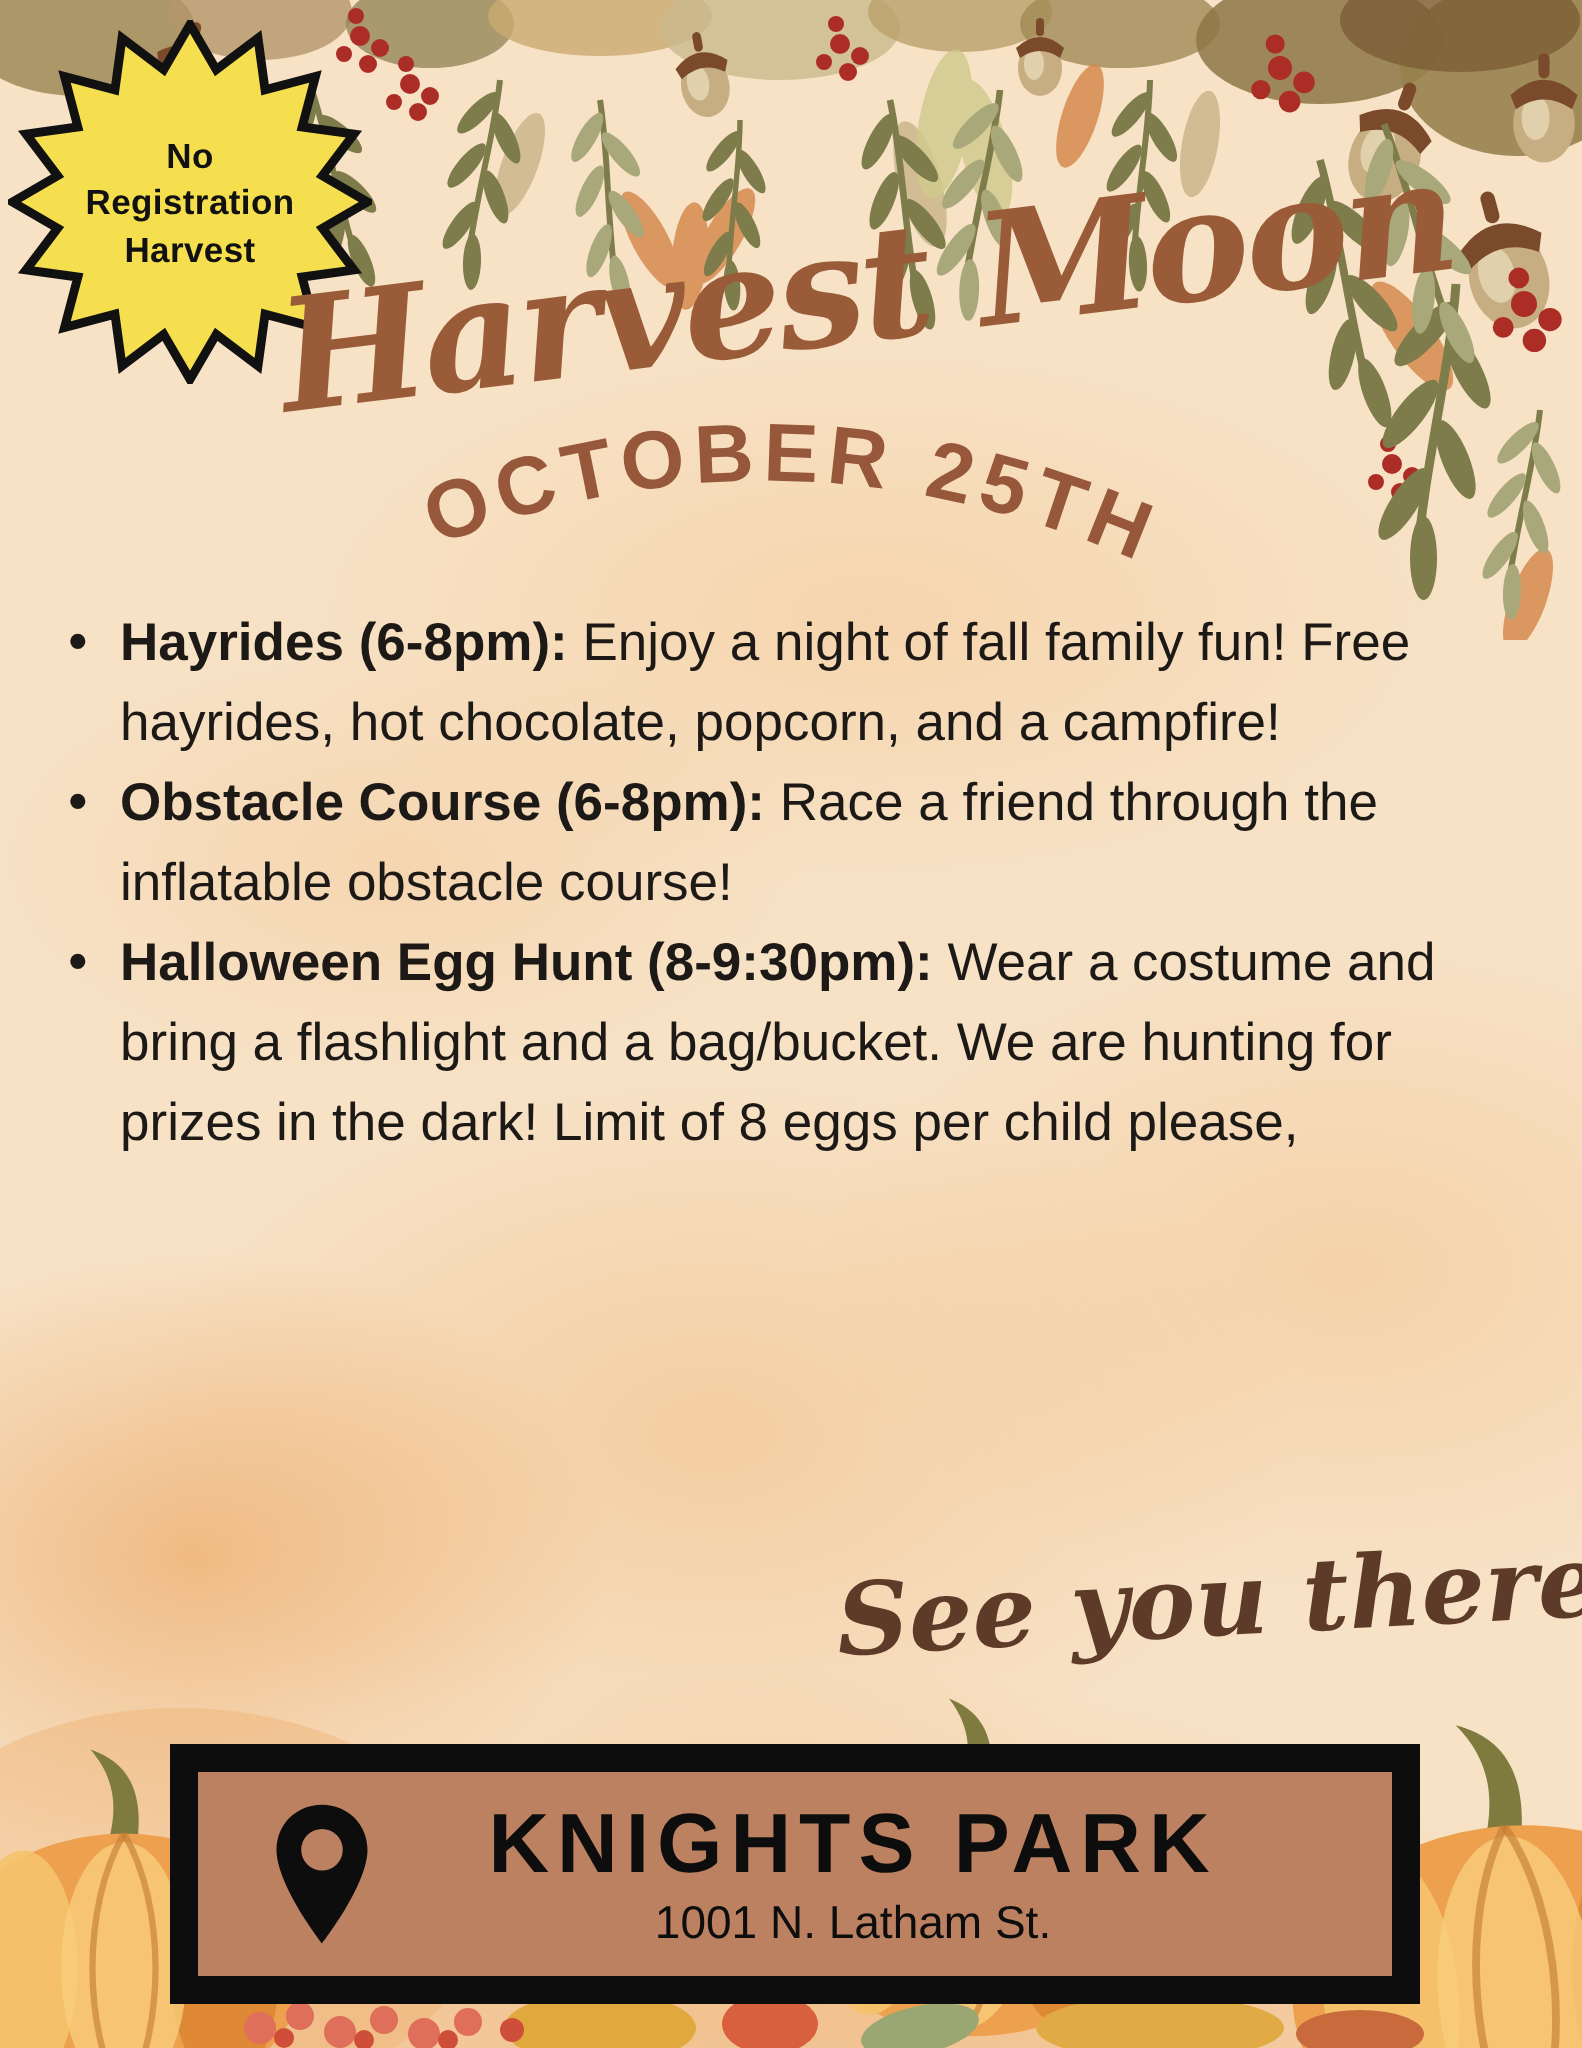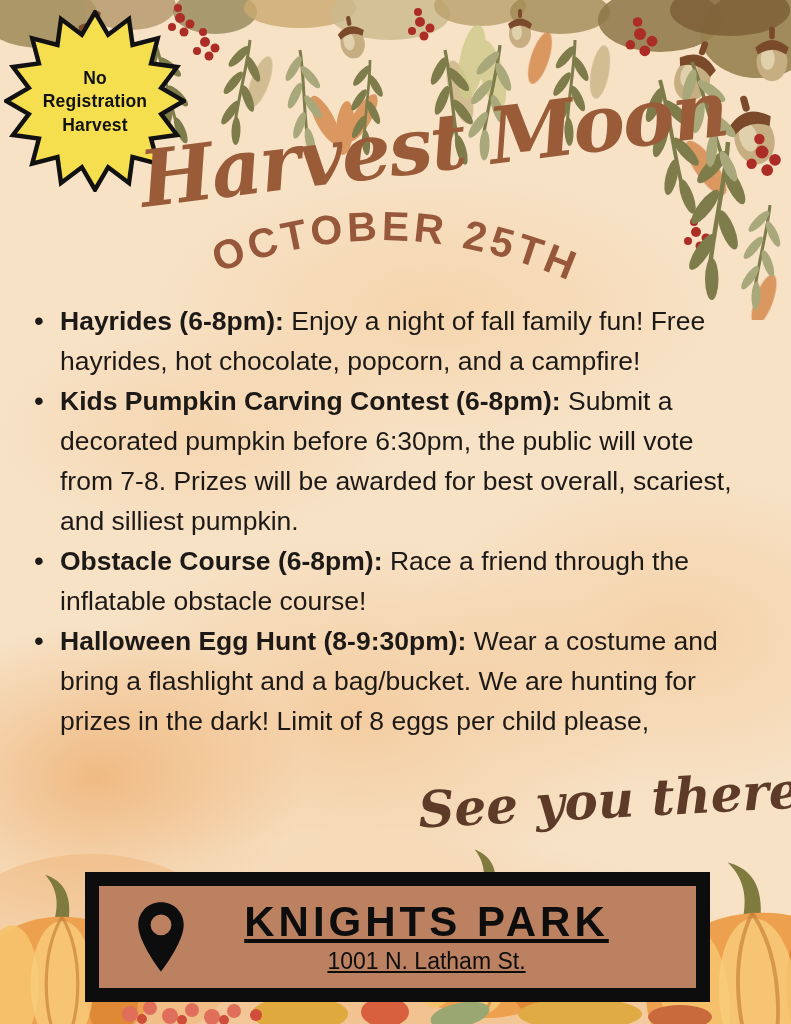--- a/index.html
+++ b/index.html
@@ -76,21 +76,21 @@
     white-space:nowrap;
   }
 
   
   .location-box{
     position:absolute;left:85px;top:872px;width:625px;height:130px;
     box-sizing:border-box;border:14px solid #0d0d0d;background:#bc8160;
     display:flex;align-items:center;
   }
   .pin{margin-left:36px;flex:0 0 auto;}
-  .loc-text{flex:1 1 auto;text-align:center;color:#0d0d0d;margin-right:30px;text-decoration:underline;}
+  .loc-text{flex:1 1 auto;text-align:center;color:#0d0d0d;margin-right:30px;}
   .loc-name{
     font-weight:bold;font-size:42px;letter-spacing:4px;line-height:1.1;
   }
   .loc-addr{font-size:23px;margin-top:3px;}
 </style>
 </head>
 <body>
 
 <div class="page">
 
@@ -203,24 +203,20 @@
     <path id="datecurve" d="M 75 122 Q 285 18 505 132" fill="none" stroke="none"></path>
     <text text-anchor="middle">
       <textPath href="#datecurve" startOffset="50%">OCTOBER 25TH</textPath>
     </text>
   </svg>
 
   <ul class="events">
     <li>
       <span class="ev-title">Hayrides (6-8pm):</span>
       <span class="ev-desc">Enjoy a night of fall family fun! Free hayrides, hot chocolate, popcorn, and a campfire!</span>
-    </li>
-    <li>
-      <span class="ev-title">Kids Pumpkin Carving Contest (6-8pm):</span>
-      <span class="ev-desc">Submit a decorated pumpkin before 6:30pm, the public will vote from 7-8. Prizes will be awarded for best overall, scariest, and silliest pumpkin.</span>
     </li>
     <li>
       <span class="ev-title">Obstacle Course (6-8pm):</span>
       <span class="ev-desc">Race a friend through the inflatable obstacle course!</span>
     </li>
     <li>
       <span class="ev-title">Halloween Egg Hunt (8-9:30pm):</span>
       <span class="ev-desc">Wear a costume and bring a flashlight and a bag/bucket. We are hunting for prizes in the dark! Limit of 8 eggs per child please,</span>
     </li>
   </ul>

